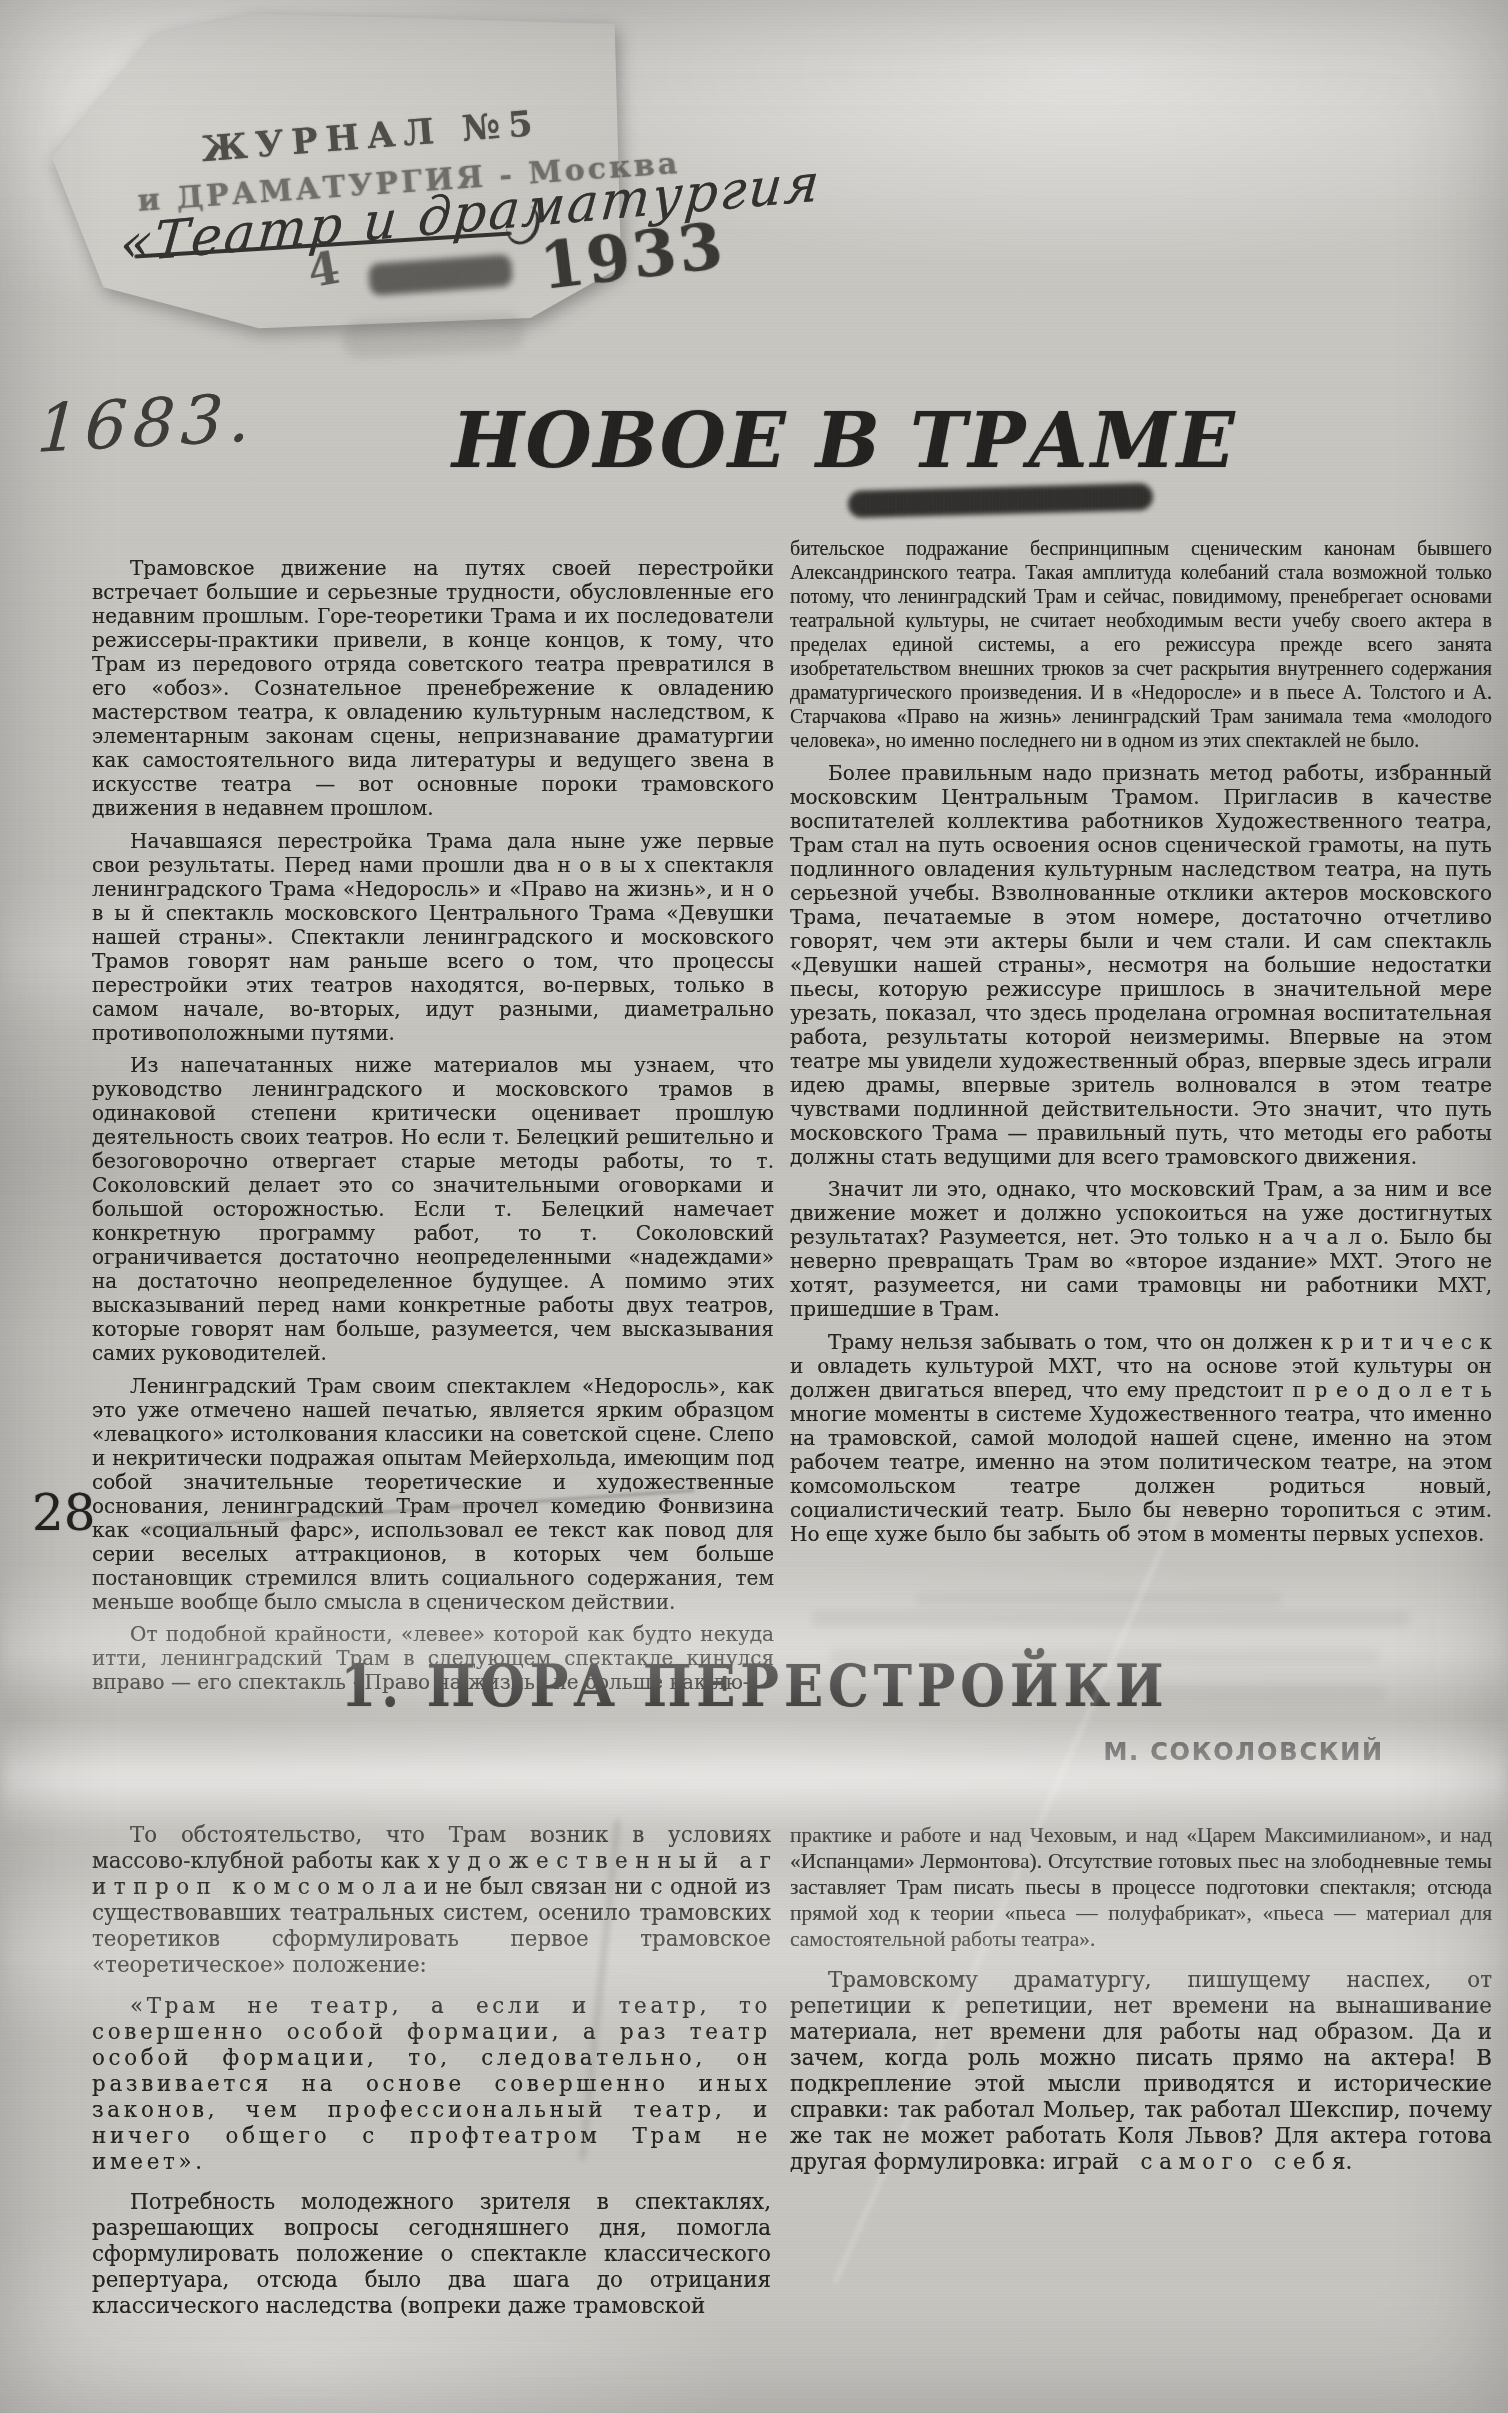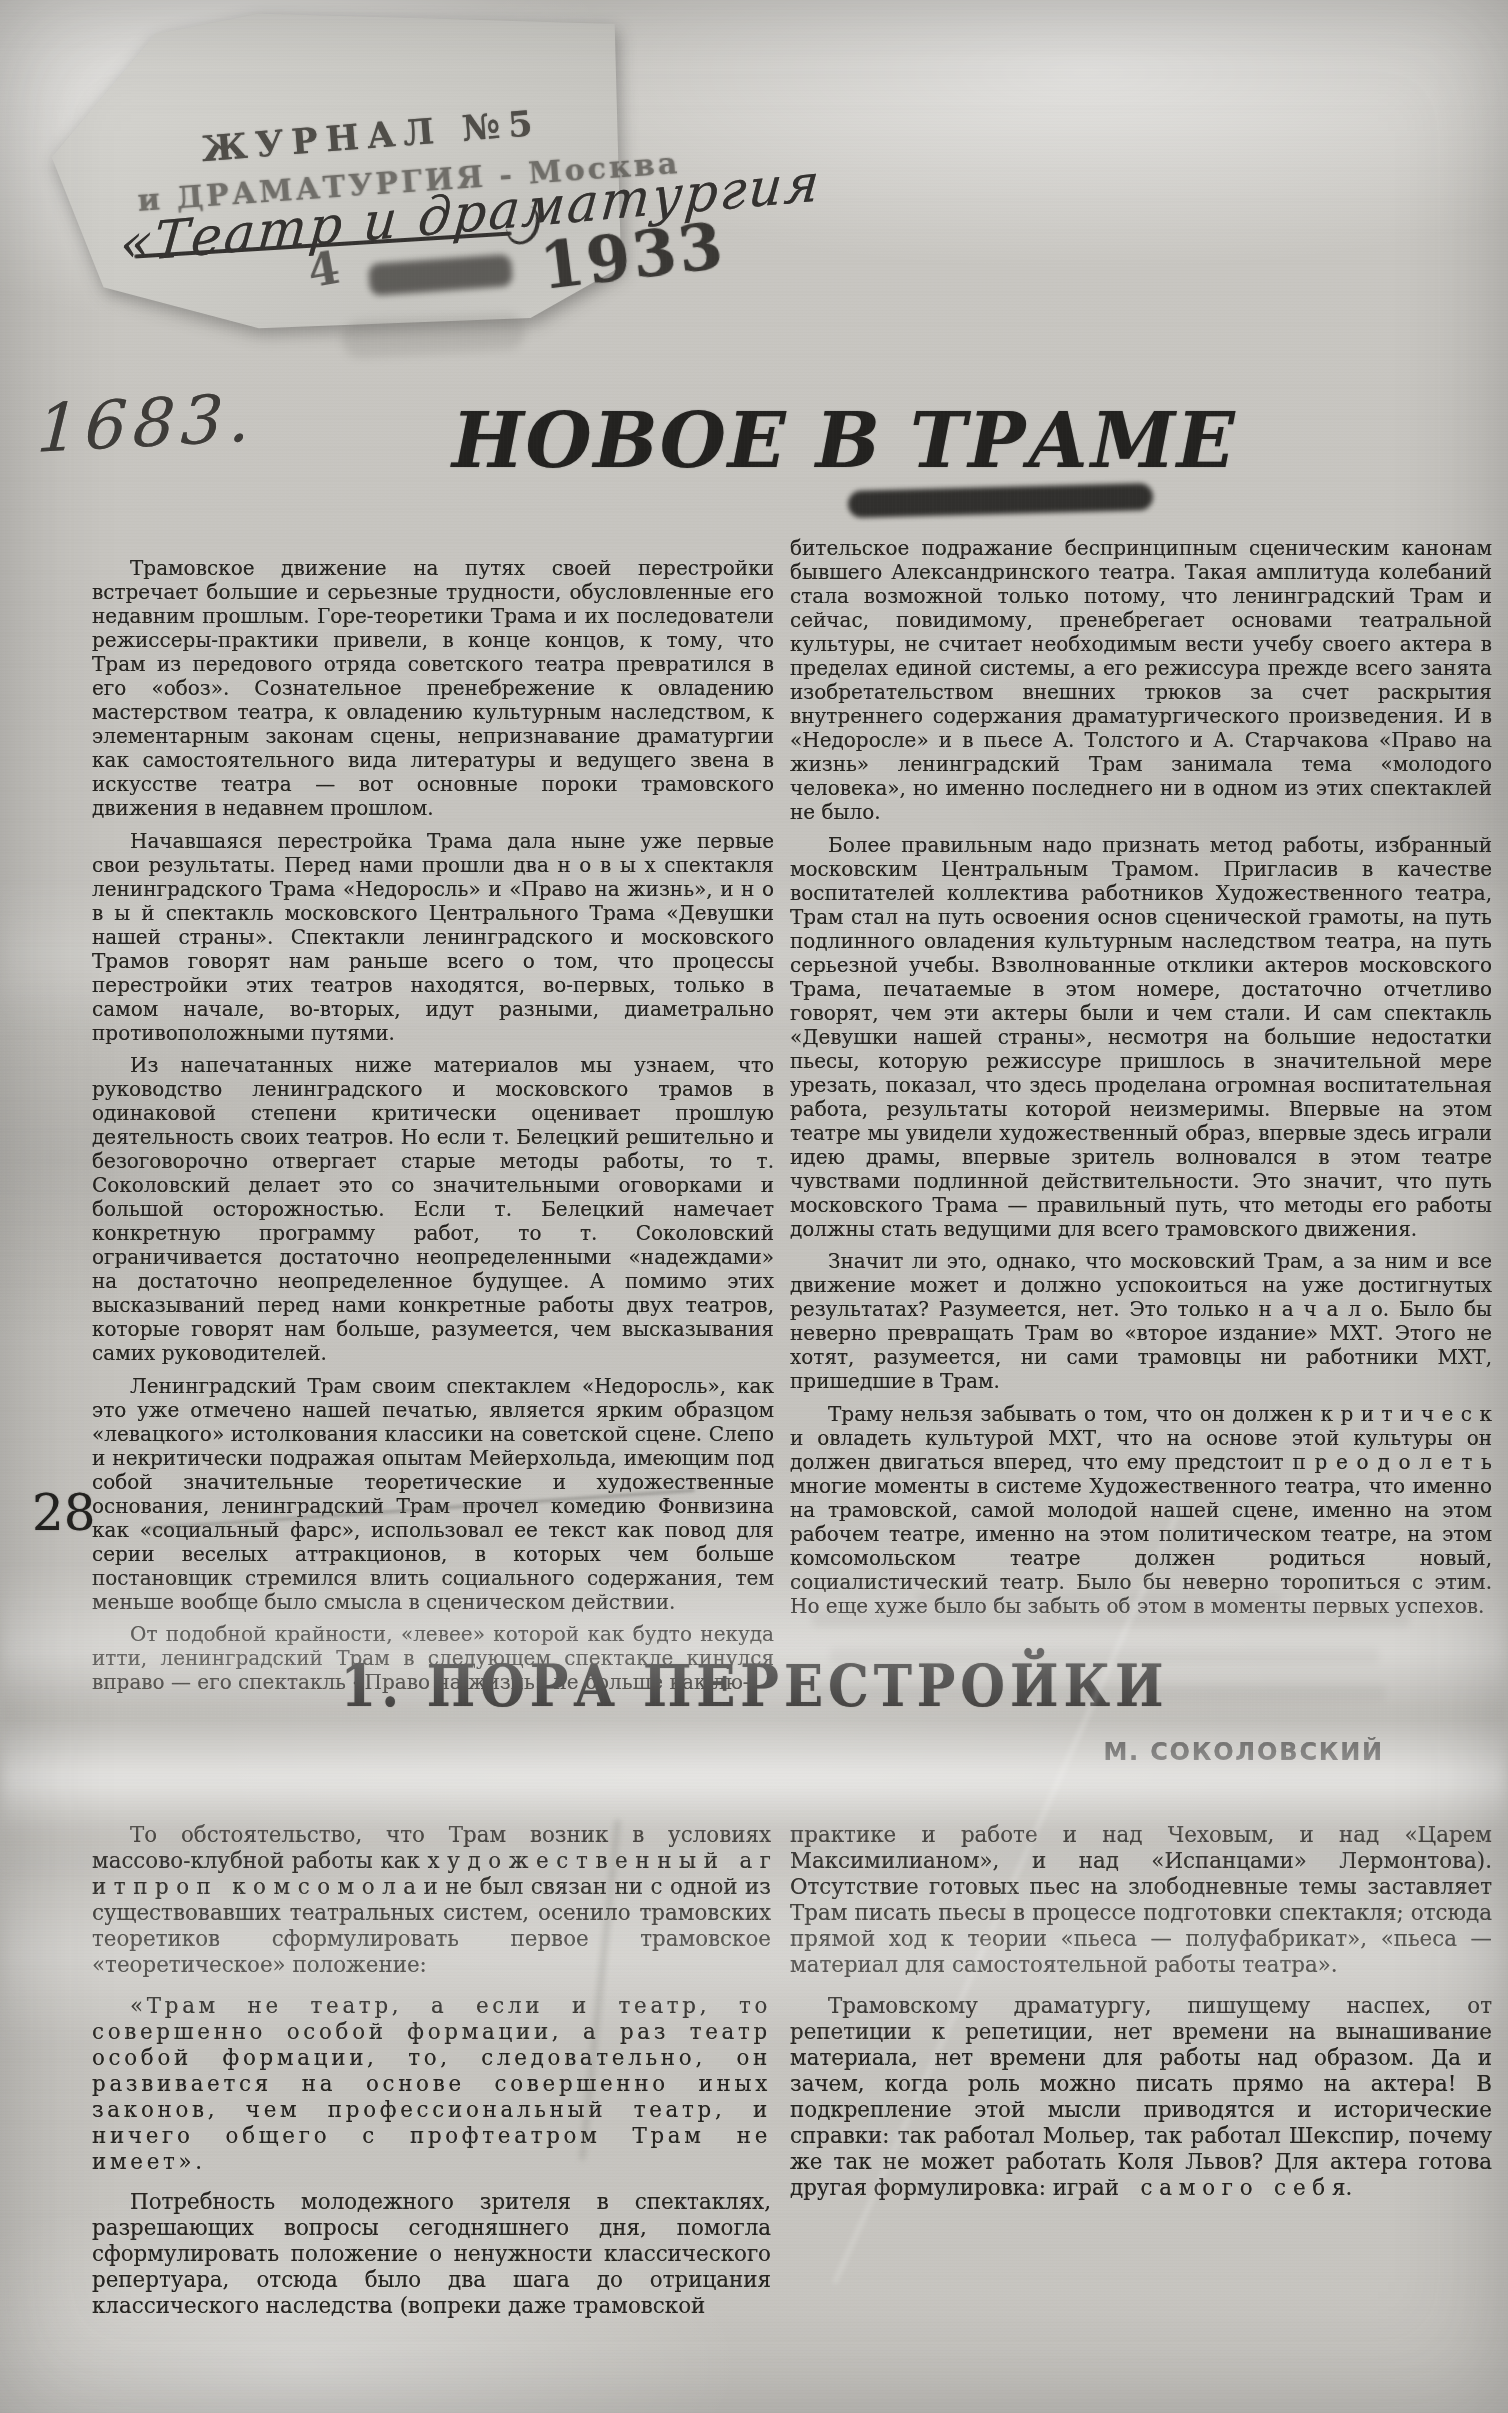--- a/index.html
+++ b/index.html
@@ -57,21 +57,21 @@
   
   .title{position:absolute;left:452px;top:396px;width:720px;margin:0;text-align:center;
     font-size:76px;font-weight:bold;font-style:italic;letter-spacing:1.8px;white-space:nowrap;
     color:#232220;text-shadow:0 0 1.2px rgba(35,34,32,.45);}
   .title-smudge{position:absolute;left:848px;top:487px;width:305px;height:27px;
     background:#1d1c1a;opacity:.88;border-radius:13.4px;transform:rotate(-1.5deg);filter:blur(2.4px);}
   
   .col{position:absolute;text-align:justify;}
   .col p{margin:0 0 8.5px 0;text-indent:38px;
     text-shadow:0 0 0.6px rgba(38,36,32,.55);}
-  .col p.noindent{text-indent:0;}
+  .col p.noindent{text-indent:0;font-family:Liberation Serif, serif;}
   .intro{font-size:20px;line-height:24px;}
   .sec{font-size:21.4px;line-height:26px;}
   .sec p{margin-bottom:14.6px;}
   .intro-left{left:92px;top:536px;width:682px;margin-top:20px;}
   .intro-right{left:790px;top:536px;width:702px;}
   .sec-left{left:92px;top:1822px;width:679px;}
   .sec-right{left:790px;top:1822px;width:702px;}
   .spaced{letter-spacing:3.7px;word-spacing:9.8px;}
   .pagenum{position:absolute;left:32px;top:1484px;font-size:50px;font-weight:normal;
     color:#232220;text-shadow:0 0 1.2px rgba(35,34,32,.5);}
@@ -154,21 +154,21 @@
   <div class="ghost g4"></div>
   <div class="ghost g5"></div>
   <div class="crease1"></div>
 
   <h2 class="section-heading">1. ПОРА ПЕРЕСТРОЙКИ</h2>
   <div class="byline">М. СОКОЛОВСКИЙ</div>
 
   <div class="col sec sec-left">
     <p>То обстоятельство, что Трам возник в условиях массово-клубной работы как х у д о ж е с т в е н н ы й а г и т п р о п к о м с о м о л а и не был связан ни с одной из существовавших театральных систем, осенило трамовских теоретиков сформулировать первое трамовское «теоретическое» положение:</p>
     <p class="spaced">«Трам не театр, а если и театр, то совершенно особой формации, а раз театр особой формации, то, следовательно, он развивается на основе совершенно иных законов, чем профессиональный театр, и ничего общего с профтеатром Трам не имеет».</p>
-    <p>Потребность молодежного зрителя в спектаклях, разрешающих вопросы сегодняшнего дня, помогла сформулировать положение о ненужности классического репертуара, отсюда было два шага до отрицания классического наследства (вопреки даже трамовской</p>
+    <p>Потребность молодежного зрителя в спектаклях, разрешающих вопросы сегодняшнего дня, помогла сформулировать положение о спектакле классического репертуара, отсюда было два шага до отрицания классического наследства (вопреки даже трамовской</p>
   </div>
 
   <div class="col sec sec-right">
     <p class="noindent">практике и работе и над Чеховым, и над «Царем Максимилианом», и над «Испанцами» Лермонтова). Отсутствие готовых пьес на злободневные темы заставляет Трам писать пьесы в процессе подготовки спектакля; отсюда прямой ход к теории «пьеса — полуфабрикат», «пьеса — материал для самостоятельной работы театра».</p>
     <p>Трамовскому драматургу, пишущему наспех, от репетиции к репетиции, нет времени на вынашивание материала, нет времени для работы над образом. Да и зачем, когда роль можно писать прямо на актера! В подкрепление этой мысли приводятся и исторические справки: так работал Мольер, так работал Шекспир, почему же так не может работать Коля Львов? Для актера готова другая формулировка: играй с а м о г о с е б я.</p>
   </div>
 
   <div class="sheen-mid"></div>
   <div class="sheen-low"></div>
   <div class="crease2"></div>

